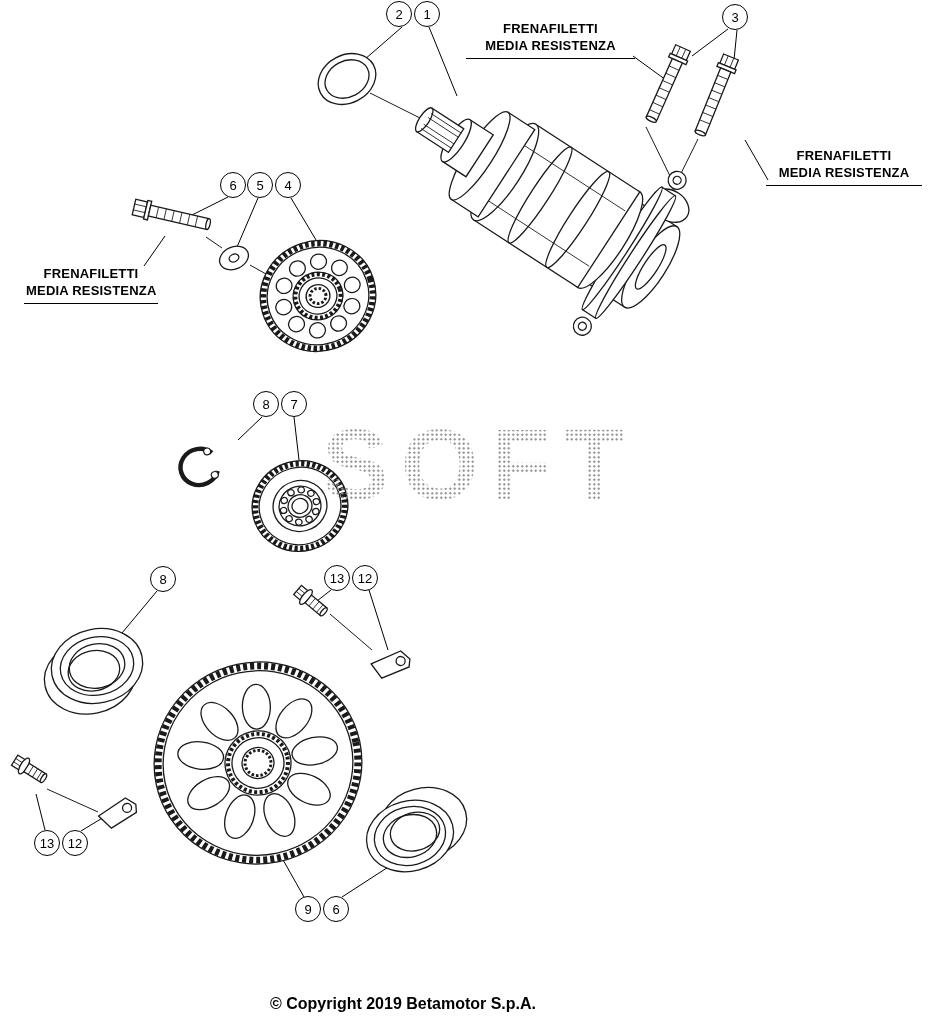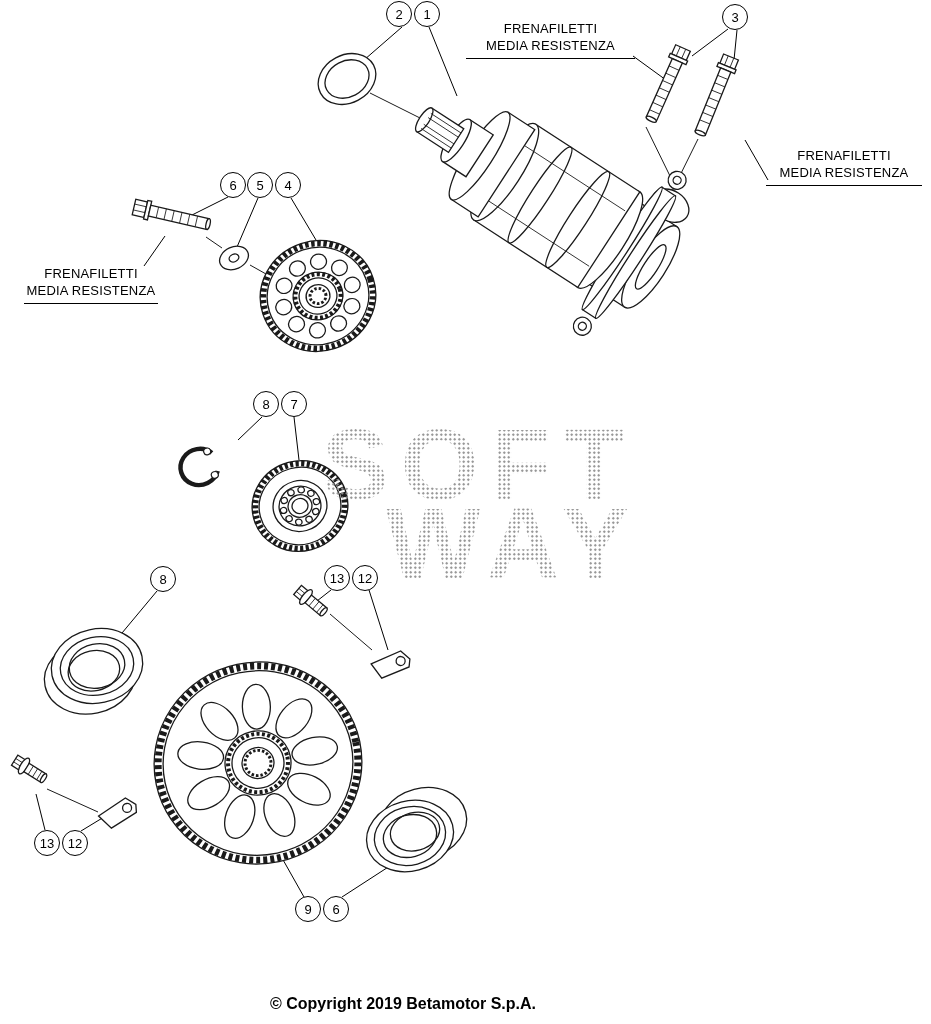--- a/index.html
+++ b/index.html
@@ -5,21 +5,21 @@
   html,body{margin:0;padding:0;background:#fff;}
   body{width:931px;height:1024px;position:relative;font-family:"Liberation Sans",sans-serif;color:#000;}
   .stage{position:absolute;left:0;top:0;width:931px;height:1024px;background:#fff;overflow:hidden;}
   .drawing{position:absolute;left:0;top:0;z-index:2;}
   .callout{
     position:absolute;width:26px;height:26px;border:1.6px solid #000;border-radius:50%;
     background:#fff;display:flex;align-items:center;justify-content:center;
     font-size:13px;line-height:1;box-sizing:border-box;z-index:5;cursor:pointer;
   }
   .note{
-    position:absolute;font-size:13px;font-weight:400;text-align:center;line-height:1.3;
+    position:absolute;font-size:13px;font-weight:700;text-align:center;line-height:1.3;
     border-bottom:1.6px solid #000;padding:0 2px 3px 2px;z-index:4;letter-spacing:.2px;white-space:nowrap;
   }
   .note span{display:block;}
   .watermark{
     position:absolute;z-index:3;font-weight:700;line-height:.9;pointer-events:none;
     letter-spacing:12px;
     background-image:radial-gradient(#8f8f8f 1.05px, rgba(0,0,0,0) 1.3px);
     background-size:4.5px 4.5px;
     -webkit-background-clip:text;background-clip:text;color:transparent;
   }
@@ -277,21 +277,20 @@
       <ellipse cx="23" cy="0" rx="2" ry="5" fill="#fff"></ellipse>
     </g>
 
     <g transform="translate(98,808) rotate(-4)">
       <path d="M0,8 L28,-8 L38,-1 L38,7 L12,21 Z" fill="#fff"></path>
       <circle cx="29" cy="2" r="4.5" fill="#fff"></circle>
     </g>
   </svg>
 
   <div class="watermark wm1">SOFT</div>
-  <div class="watermark wm2">WAY</div>
 
   <div class="note" style="left:466px;top:21px;width:165px;">
     <span>FRENAFILETTI</span>
     <span>MEDIA RESISTENZA</span>
   </div>
   <div class="note" style="left:766px;top:148px;width:152px;">
     <span>FRENAFILETTI</span>
     <span>MEDIA RESISTENZA</span>
   </div>
   <div class="note" style="left:24px;top:266px;width:130px;">

